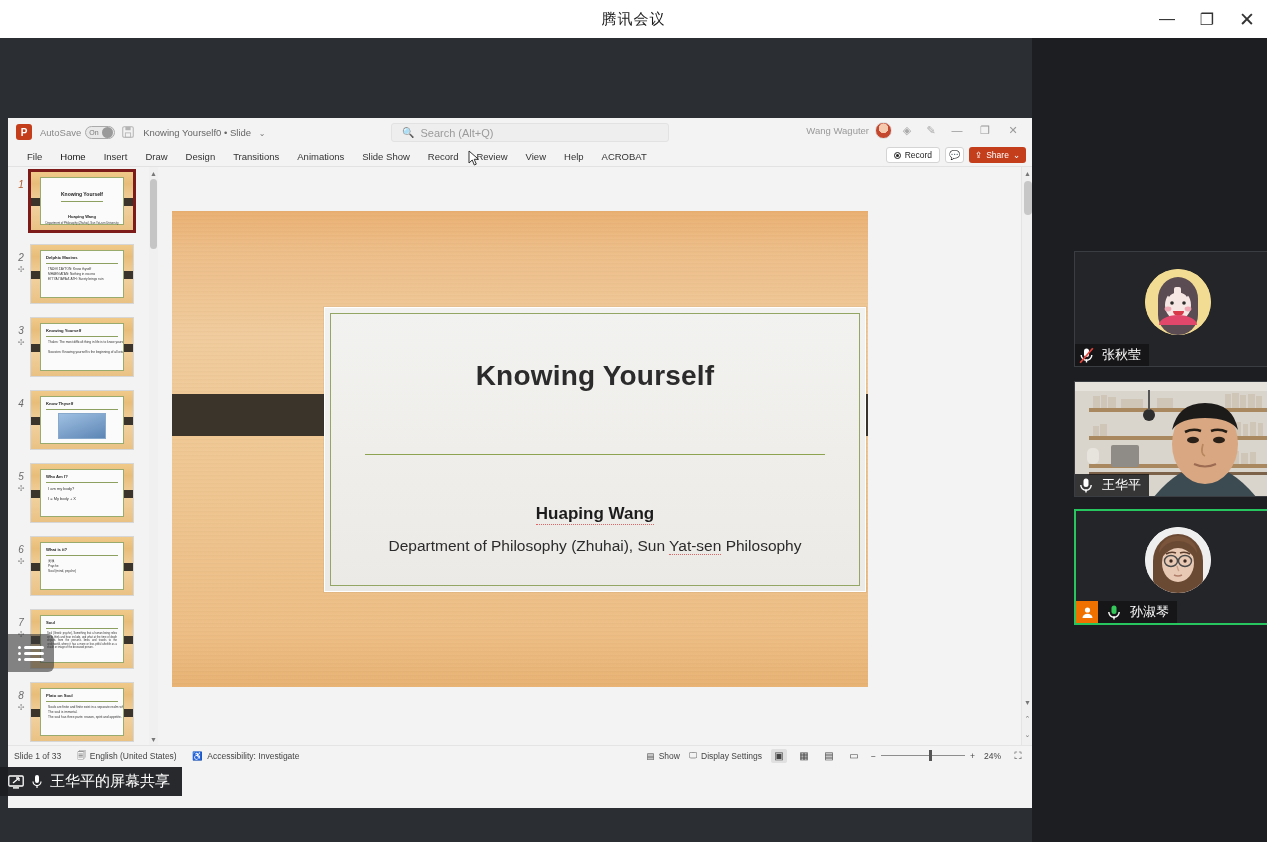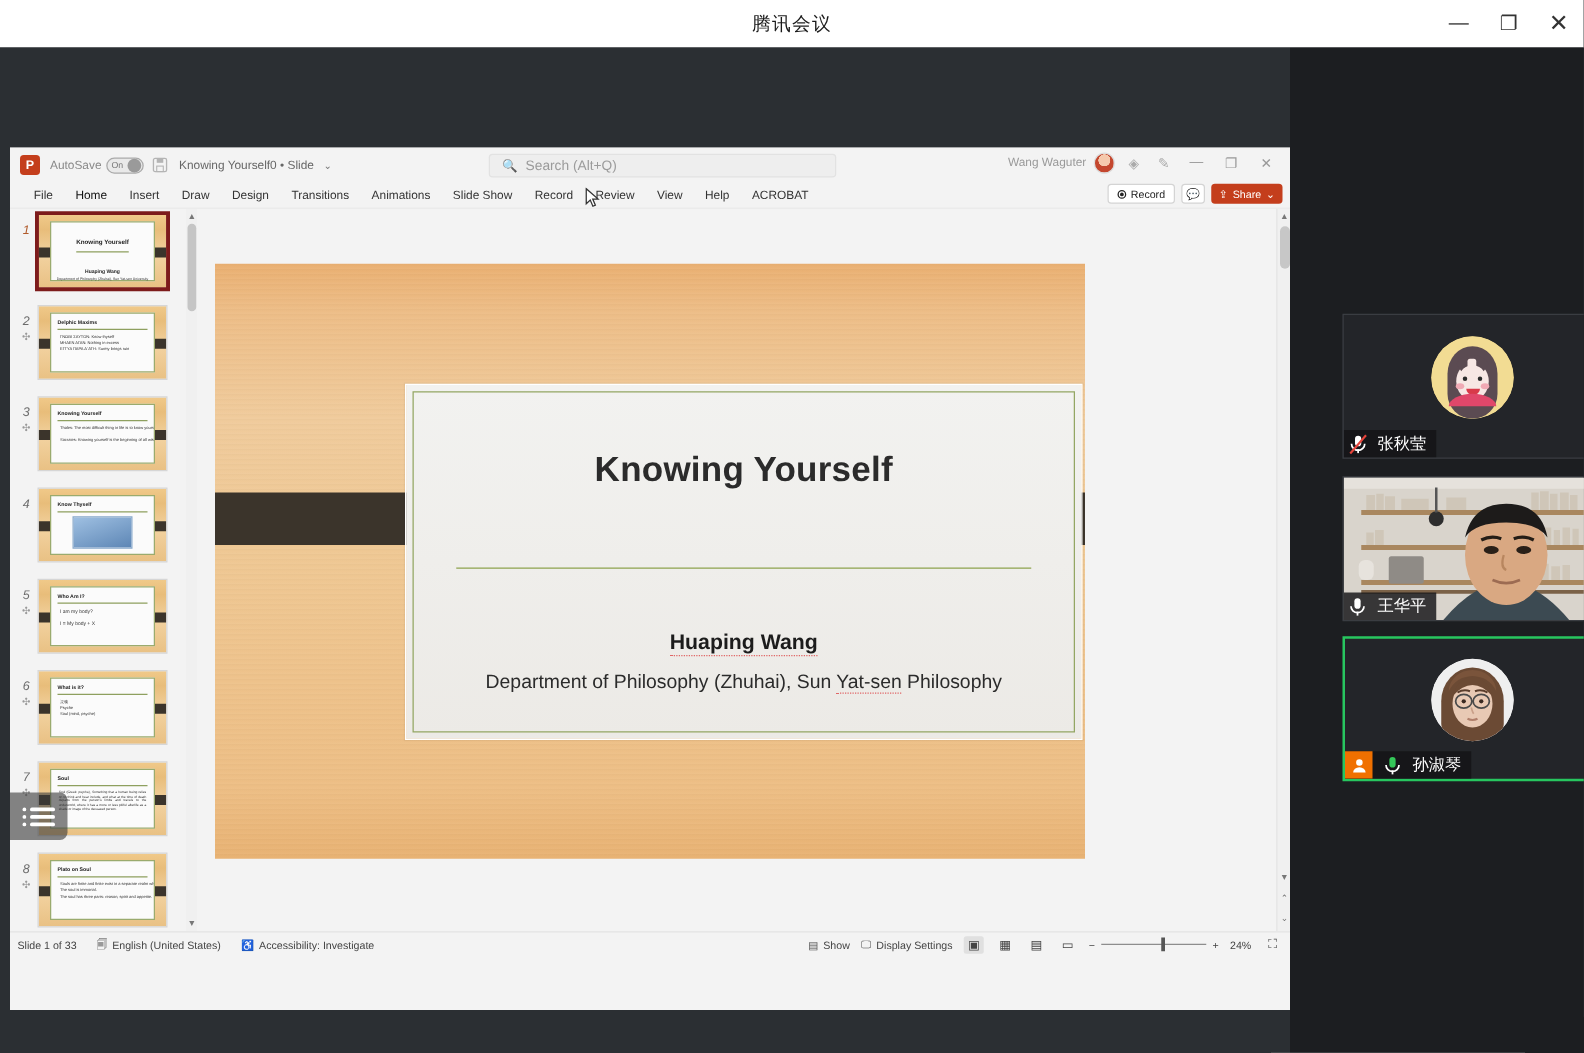--- a/index.html
+++ b/index.html
@@ -618,20 +618,34 @@
               <span class="zoom-knob"></span>
             </span>
             <span>+</span>
           </div>
           <span>24%</span>
           <span class="viewbtn">⛶</span>
         </div>
       </div>
     </div>
 
+    <div id="share-label">
+      <svg width="16" height="14" viewBox="0 0 16 14">
+        <rect x="0.8" y="1" width="14.4" height="10" rx="1" fill="none" stroke="#fff" stroke-width="1.3"></rect>
+        <path d="M5 8 L11 3" stroke="#fff" stroke-width="1.3" fill="none"></path>
+        <path d="M11 3 L8 3 M11 3 L11 6" stroke="#fff" stroke-width="1.3" fill="none"></path>
+        <rect x="5" y="12.2" width="6" height="1.4" fill="#fff"></rect>
+      </svg>
+      <svg width="12" height="16" viewBox="0 0 12 16">
+        <rect x="4" y="1" width="4" height="8" rx="2" fill="#fff"></rect>
+        <path d="M2 7.5a4 4 0 0 0 8 0" stroke="#fff" stroke-width="1.2" fill="none"></path>
+        <rect x="5.4" y="11" width="1.2" height="3" fill="#fff"></rect>
+      </svg>
+      <span class="txt">王华平的屏幕共享</span>
+    </div>
 
     <svg id="cursor" width="13" height="18" viewBox="0 0 13 18">
       <path d="M1 1 L1 13 L4.2 10 L6.3 15 L8.3 14.1 L6.2 9.3 L10.5 9.3 Z" fill="#ffffff" stroke="#333" stroke-width="1"></path>
     </svg>
   </div>
 
   <div id="rail">
 
     <div class="tile t1">
       <div class="avatar-girl">

